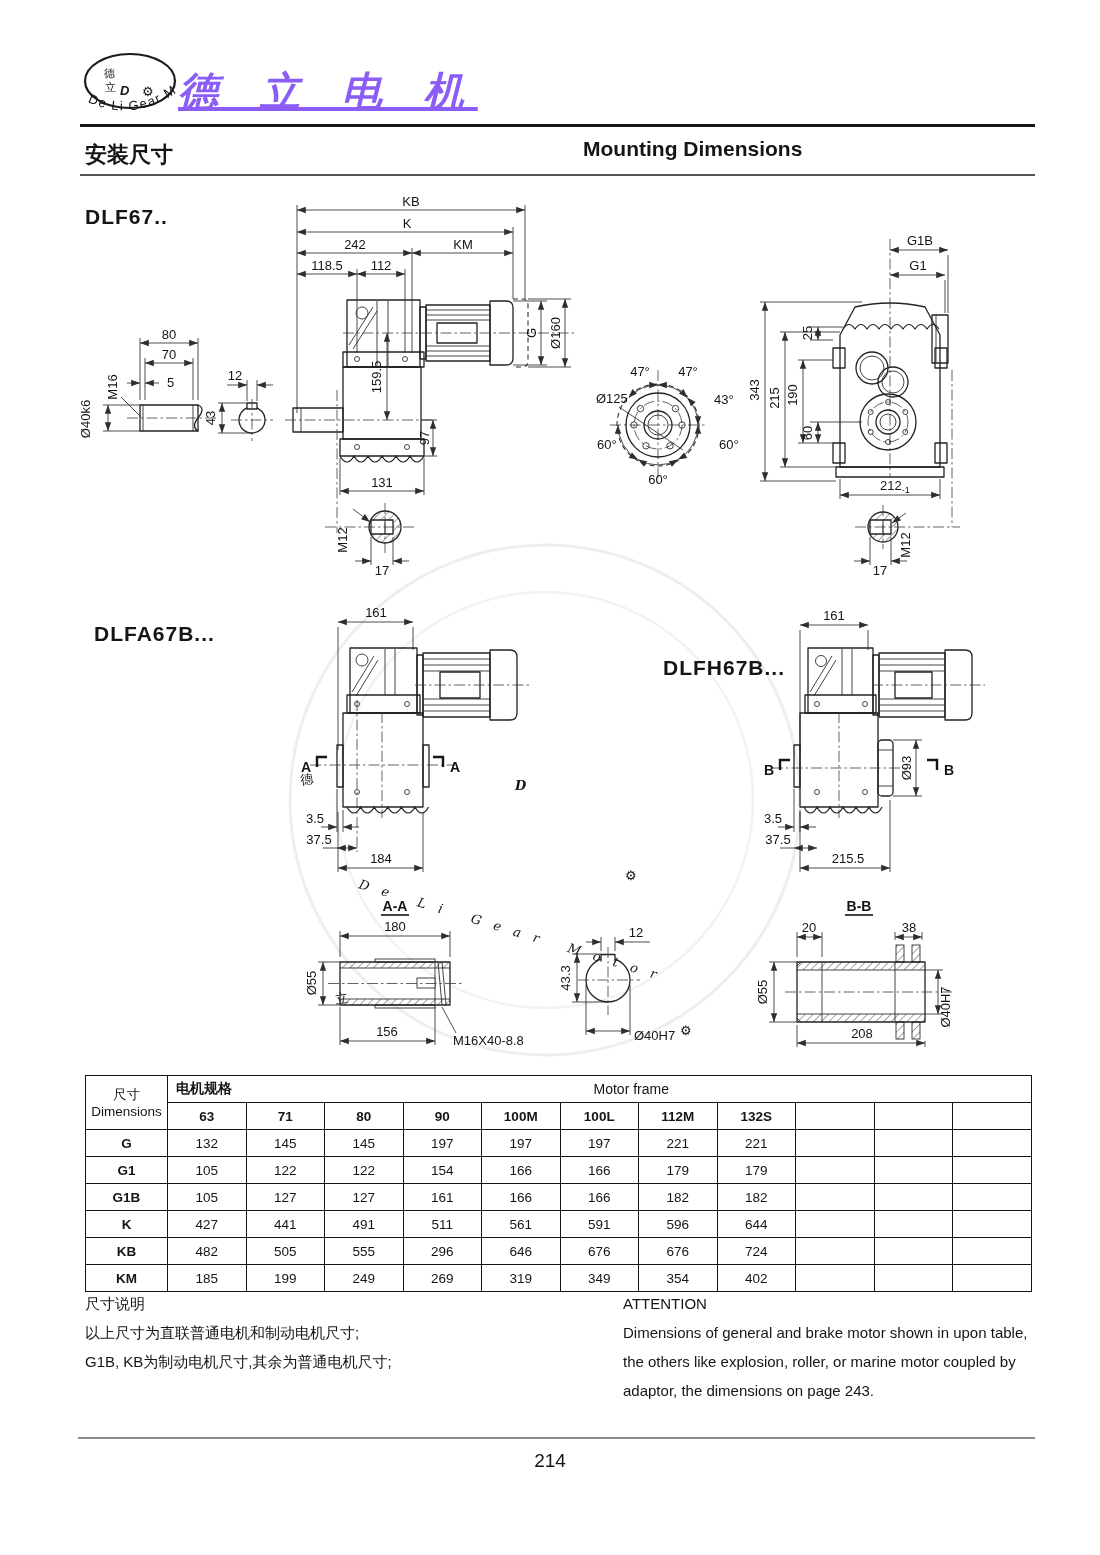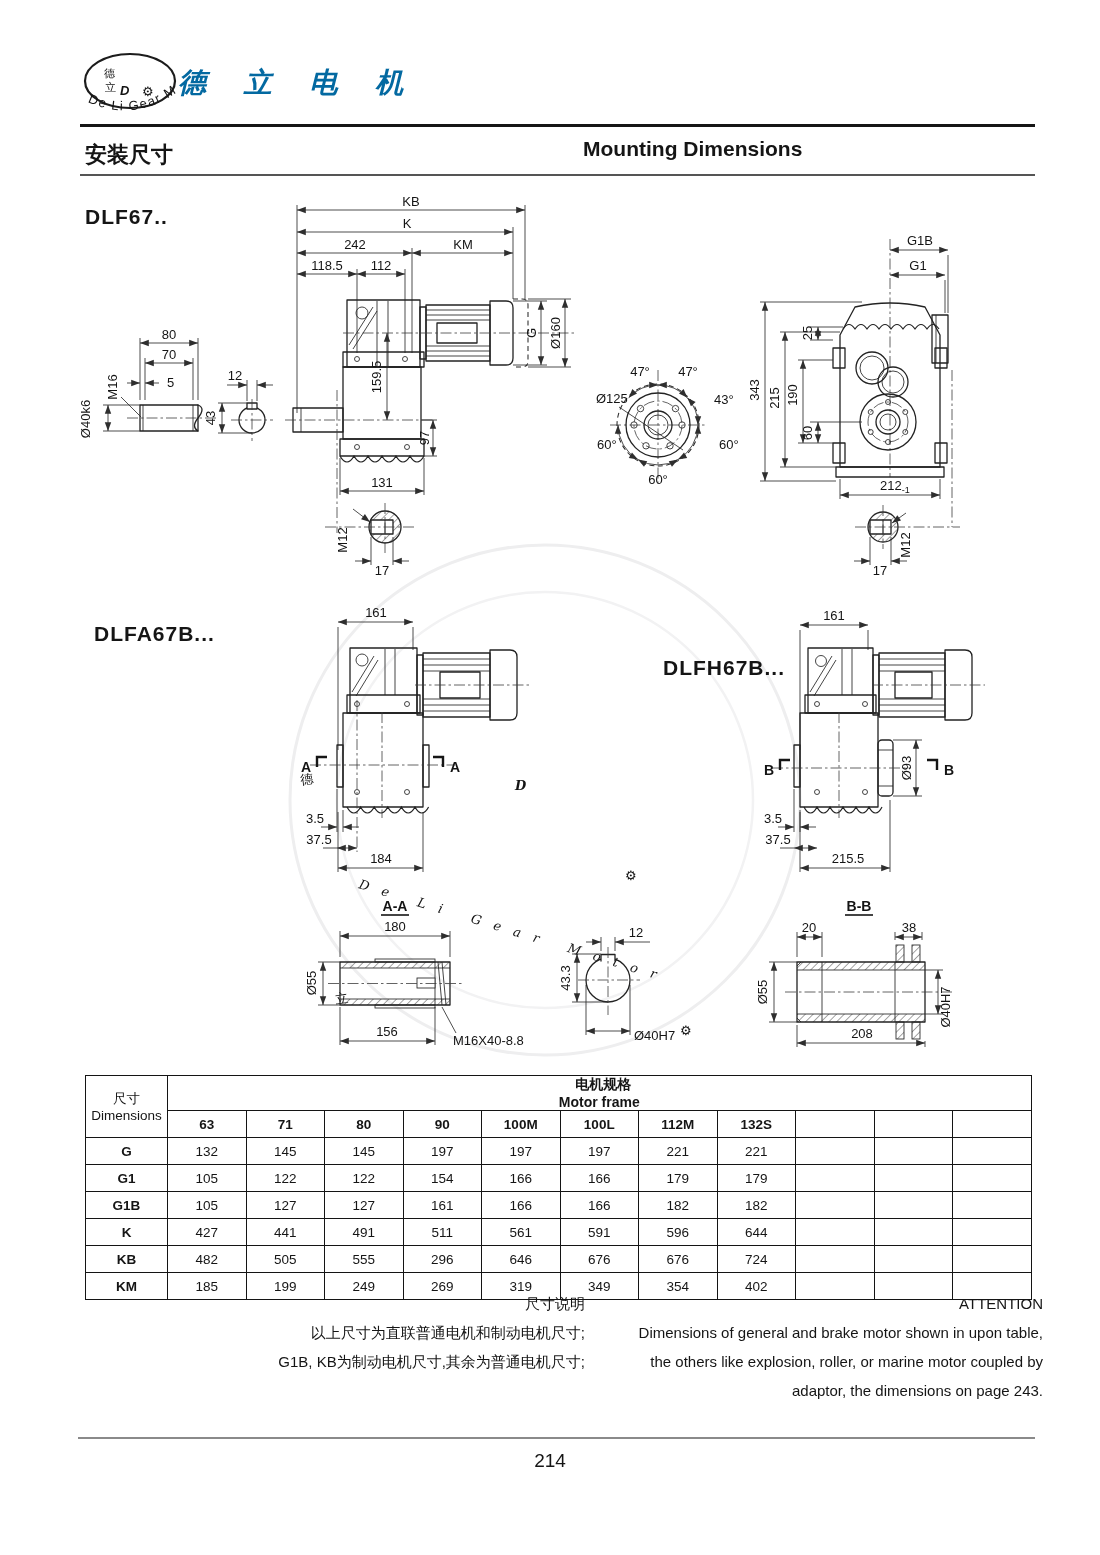--- a/index.html
+++ b/index.html
@@ -1,37 +1,37 @@
 <!DOCTYPE html>
 <html><head>
 <meta charset="utf-8">
 <style>
   html,body{margin:0;padding:0;background:#fff;}
   #page{position:relative;width:1100px;height:1555px;background:#fff;overflow:hidden;
         font-family:"Liberation Sans",sans-serif;color:#151515;}
   .abs{position:absolute;}
   .rule{position:absolute;background:#161616;}
   .brand{font-family:"DejaVu Serif",serif;font-style:italic;font-weight:700;
-         font-size:28px;letter-spacing:14px;color:#0369a1;}
+         font-size:40px;letter-spacing:14px;color:#8b5cf6;text-decoration:underline;}
   .cn-title{font-size:22px;font-weight:700;}
   .en-title{font-size:21px;font-weight:700;}
   .sec-label{font-size:21px;font-weight:700;letter-spacing:1px;}
   .note{font-size:15px;line-height:1.0;}
-  .note div{margin-bottom:14px;white-space:nowrap;text-align:right;}
+  .note div{margin-bottom:14px;white-space:nowrap;}
   .pageno{font-size:19px;text-align:center;width:100%;}
   
   table.dim{border-collapse:collapse;table-layout:fixed;width:946px;}
   table.dim td{border:1.4px solid #141414;text-align:center;vertical-align:middle;
                font-size:13.5px;padding:0;height:26px;overflow:hidden;}
   td.hd{font-weight:700;font-size:14px;}
   td.lbl{font-weight:700;}
   td.spec{text-align:left;}
-  .spec-wrap{display:flex;align-items:center;flex-direction:column;}
+  .spec-wrap{display:flex;align-items:center;}
   .spec-cn{font-weight:700;padding-left:8px;font-size:14px;white-space:nowrap;}
-  .spec-en{flex:1;text-align:center;font-size:14px;font-weight:bold;}
+  .spec-en{flex:1;text-align:center;font-size:14px;}
   
   svg .ol{fill:none;stroke:#232323;stroke-width:1.3;stroke-linejoin:round;stroke-linecap:round;}
   svg .o2{fill:none;stroke:#232323;stroke-width:0.85;}
   svg .dim{fill:none;stroke:#2e2e2e;stroke-width:0.85;}
   svg .da{marker-start:url(#ar);marker-end:url(#ar);}
   svg .de{marker-end:url(#ar);}
   svg .ds{marker-start:url(#ar);}
   svg .cl{fill:none;stroke:#3c3c3c;stroke-width:0.8;stroke-dasharray:11 3 2.5 3;}
   svg .dsh{fill:none;stroke:#2a2a2a;stroke-width:1.05;stroke-dasharray:5 3.5;}
   svg .wv{fill:none;stroke:#232323;stroke-width:1.2;}

